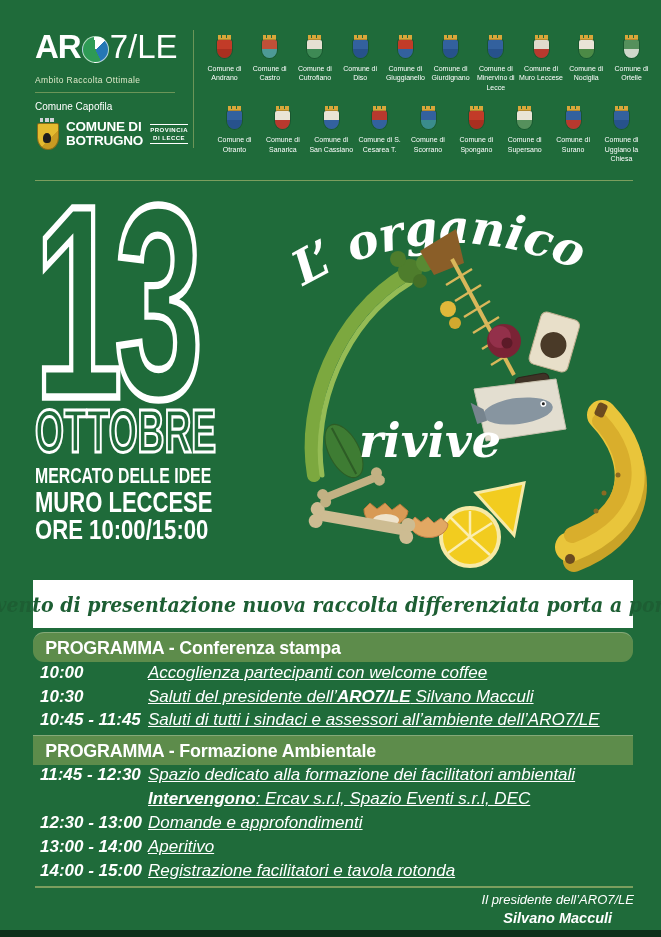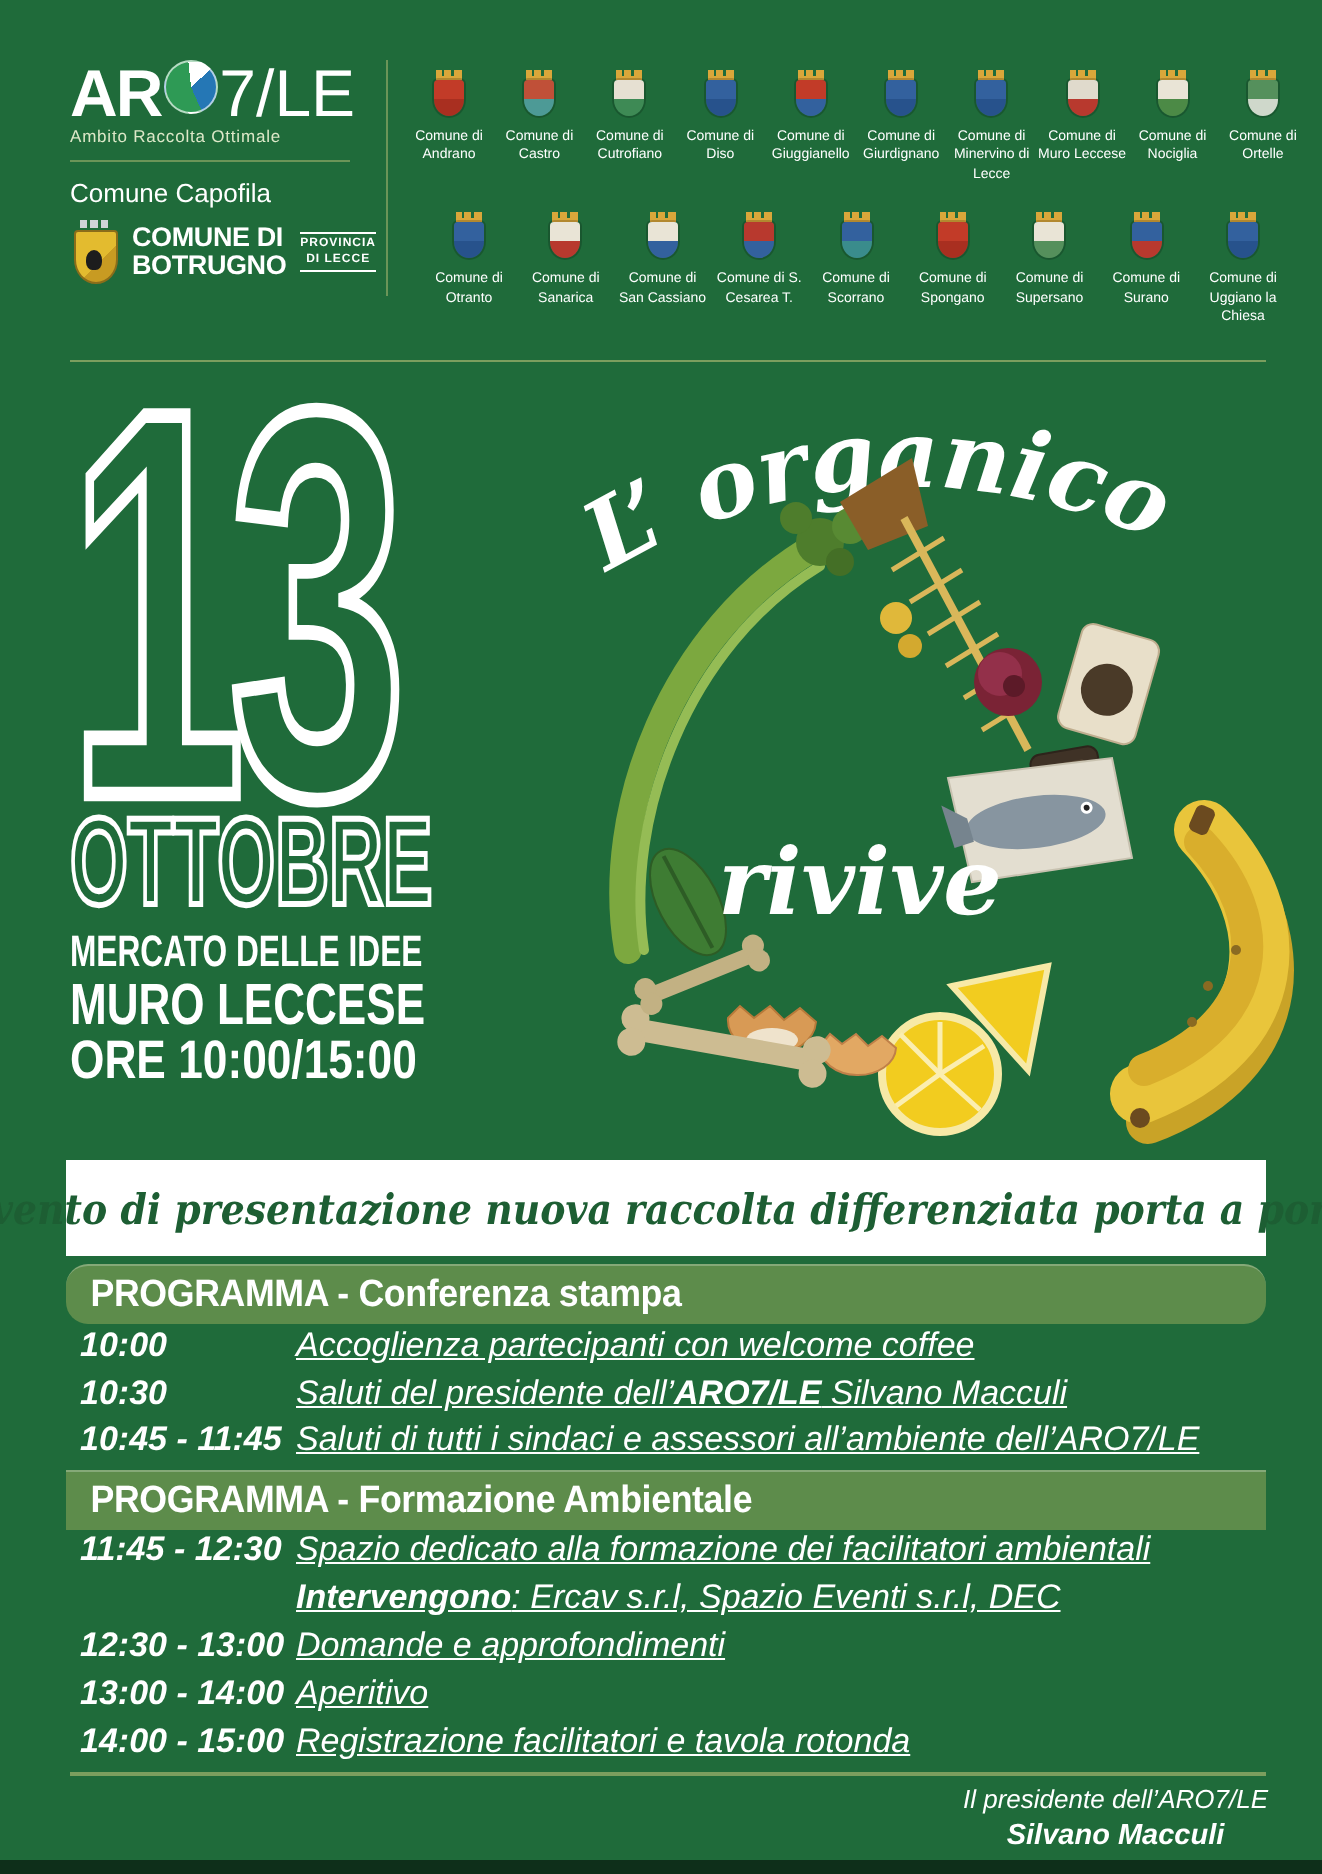--- a/index.html
+++ b/index.html
@@ -1,29 +1,29 @@
 <!DOCTYPE html>
 <html style="--bg: #1F6B3A; --band: #5D8C4B; --divider: #8CA765; --banner-bg: #FFFFFF; --banner-text: #1D5E33; --gold: #D9A73A; --bottom-strip: #0E2F1A;"><head>
 <meta charset="utf-8">
 <style>
   html,body{margin:0;padding:0;}
   .poster{position:relative;width:661px;height:937px;overflow:hidden;
     background:var(--bg,#1F6B3A);color:#fff;font-family:"Liberation Sans",sans-serif;}
 
   
   .logo-block{position:absolute;left:35px;top:30px;width:155px;}
-  .brand{display:flex;align-items:flex-start;}
+  .brand{display:flex;align-items:flex-end;}
   .brand-ar{font-size:33px;font-weight:900;letter-spacing:-1px;line-height:1;}
   .brand-circle{width:27px;height:27px;border-radius:50%;margin:0 1px;box-sizing:border-box;
     background:conic-gradient(from 210deg,#2E9A55 0 40%,#ffffff 40% 55%,#2577B5 55% 85%,#2E9A55 85%);
     border:1px solid rgba(255,255,255,.65);}
   .brand-7le{font-size:33px;font-weight:400;line-height:1;}
-  .brand-tagline{font-size:8.5px;color:#DDE8C8;margin-top:0;letter-spacing:.4px;}
+  .brand-tagline{font-size:8.5px;color:#DDE8C8;margin-top:12px;letter-spacing:.4px;}
   .logo-divider{width:140px;height:1px;background:var(--divider,#8CA765);opacity:.7;margin-top:7px;}
-  .capofila-label{font-size:13px;margin-top:8px;}
+  .capofila-label{font-size:10px;margin-top:8px;}
   .botrugno-row{display:flex;align-items:center;margin-top:6px;gap:7px;}
   .botrugno-crest{width:24px;height:32px;position:relative;flex:none;}
   .b-crown{position:absolute;top:0;left:5px;width:14px;height:4px;
     background:linear-gradient(90deg,#cfd3d8 0 25%,transparent 25% 37%,#cfd3d8 37% 63%,transparent 63% 75%,#cfd3d8 75%);}
   .b-shield{position:absolute;top:5px;left:2px;width:20px;height:25px;
     background:linear-gradient(135deg,#E3BB2F 0 60%,#C89B22 60%);
     border:1px solid #8a6d1a;border-radius:2px 2px 50% 50%/2px 2px 45% 45%;}
   .b-shield:after{content:"";position:absolute;left:5px;top:9px;width:8px;height:10px;background:#1d1d1d;
     border-radius:50% 50% 40% 40%;}
   .botrugno-name{font-size:13.5px;font-weight:800;line-height:1.04;letter-spacing:-.2px;white-space:nowrap;}

